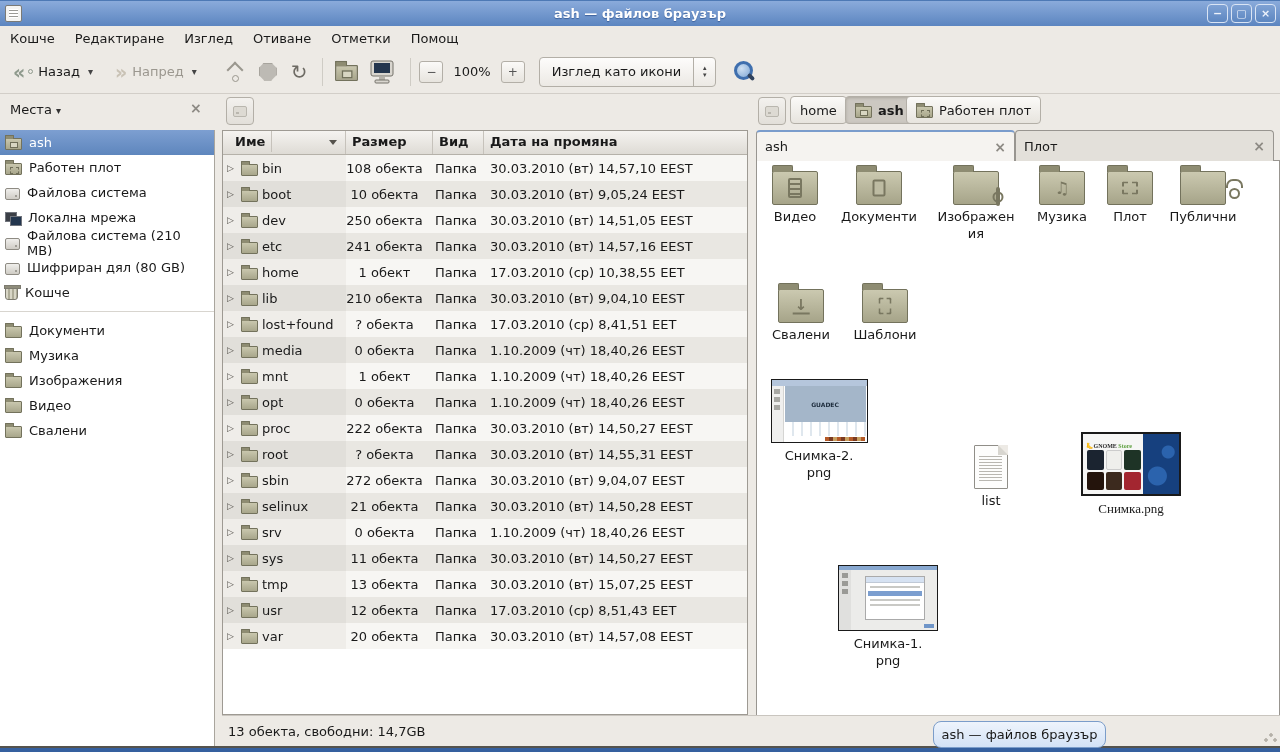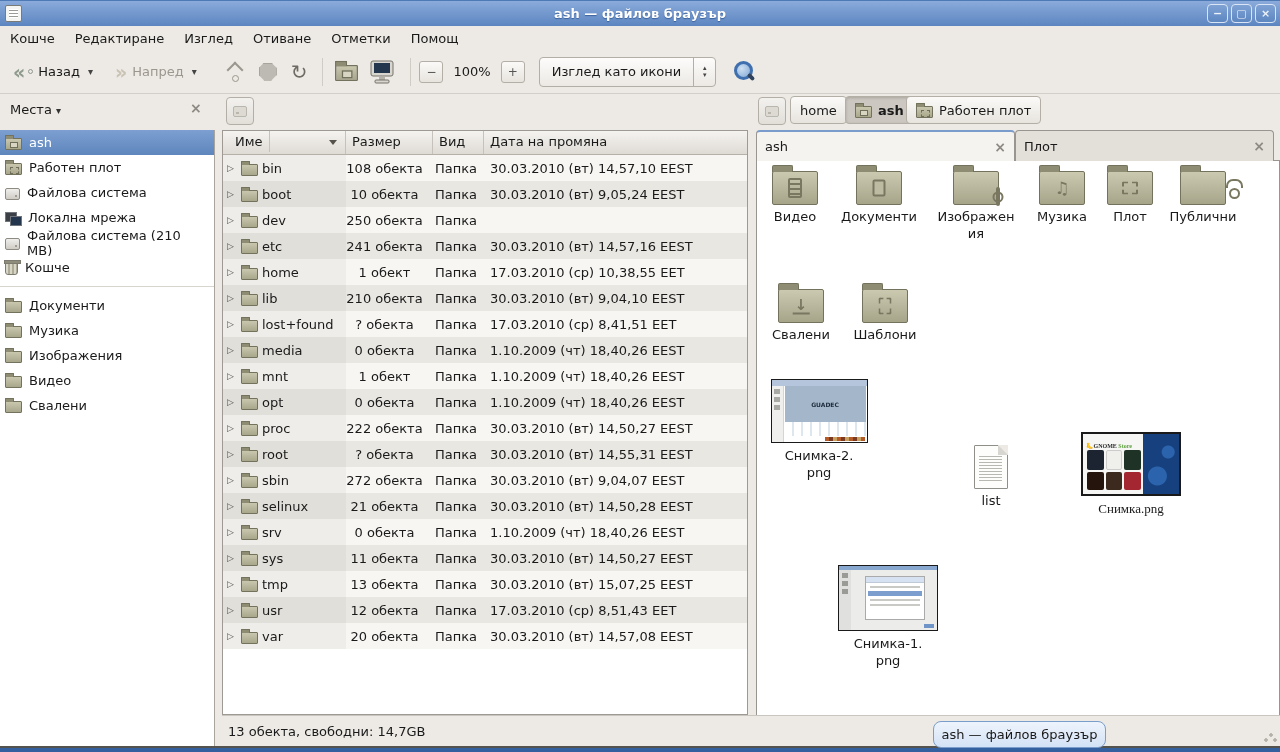--- a/index.html
+++ b/index.html
@@ -94,21 +94,21 @@
     border-right:1px solid #a9a59d; overflow:hidden; }
   .side-item { display:flex; align-items:center; gap:7px; height:25px; padding:0 4px 0 5px; }
   .side-item.sel { background:linear-gradient(#7d9fd1,#5e86bd); color:#fff; }
   .side-sep { height:7px; border-bottom:1px solid #d8d5cf; margin-bottom:6px; }
 
   
   .treepane { position:absolute; left:222px; top:130px; width:526px; height:585px; background:#fff;
     border:1px solid #9e9a93; }
   .thead { display:grid; grid-template-columns:123px 87px 51px 1fr; height:24px;
     background:linear-gradient(#f5f3f0,#dedbd5); border-bottom:1px solid #b5b1a9; }
-  .thead span { padding:3px 6px; border-right:1px solid #c6c2bb; position:relative; }
+  .thead span { padding:3px 6px; border-right:1px solid #c6c2bb; position:relative;font-weight:bold; }
   .sort-arrow { position:absolute; right:8px; top:9px; width:0; height:0;
     border-left:4px solid transparent; border-right:4px solid transparent; border-top:5px solid #55524c; }
   .trow { display:grid; grid-template-columns:123px 87px 51px 1fr; height:26px; align-items:center; }
   .trow.even { background:#f7f6f3; } .trow.odd { background:#e9e7e2; }
   .c-name { display:flex; align-items:center; gap:4px; height:100%; padding-left:4px; }
   .even .c-name { background:#efede9; } .odd .c-name { background:#e1dfda; }
   .exp { font-size:9px; color:#55524c; width:10px; }
   .c-size { text-align:center; padding-right:10px; }
   .c-type { padding-left:2px; }
   .c-date { padding-left:6px; }
@@ -311,20 +311,24 @@
     </div>
   <div class="side-item">
       <span class="net-sm"></span>
       <span>Локална мрежа</span>
     </div>
   <div class="side-item">
       <span class="drv-sm"></span>
       <span>Файлова система (210 MB)</span>
     </div>
   <div class="side-item">
+      <span class="drv-sm"></span>
+      <span>Шифриран дял (80 GB)</span>
+    </div>
+  <div class="side-item">
       <span class="trash-sm"></span>
       <span>Кошче</span>
     </div>
   <div class="side-sep"></div>
   <div class="side-item">
       <span class="fo-sm"></span>
       <span>Документи</span>
     </div>
   <div class="side-item">
       <span class="fo-sm"></span>
@@ -373,20 +377,21 @@
       <span class="c-date">30.03.2010 (вт) 9,05,24 EEST</span>
     </div>
   <div class="trow even">
       <span class="c-name">
         <i class="exp">▷</i>
         <i class="fo-sm"></i>
         <span>dev</span>
       </span>
       <span class="c-size">250 обекта</span>
       <span class="c-type">Папка</span>
+      <span class="c-date">30.03.2010 (вт) 14,51,05 EEST</span>
     </div>
   <div class="trow odd">
       <span class="c-name">
         <i class="exp">▷</i>
         <i class="fo-sm"></i>
         <span>etc</span>
       </span>
       <span class="c-size">241 обекта</span>
       <span class="c-type">Папка</span>
       <span class="c-date">30.03.2010 (вт) 14,57,16 EEST</span>

